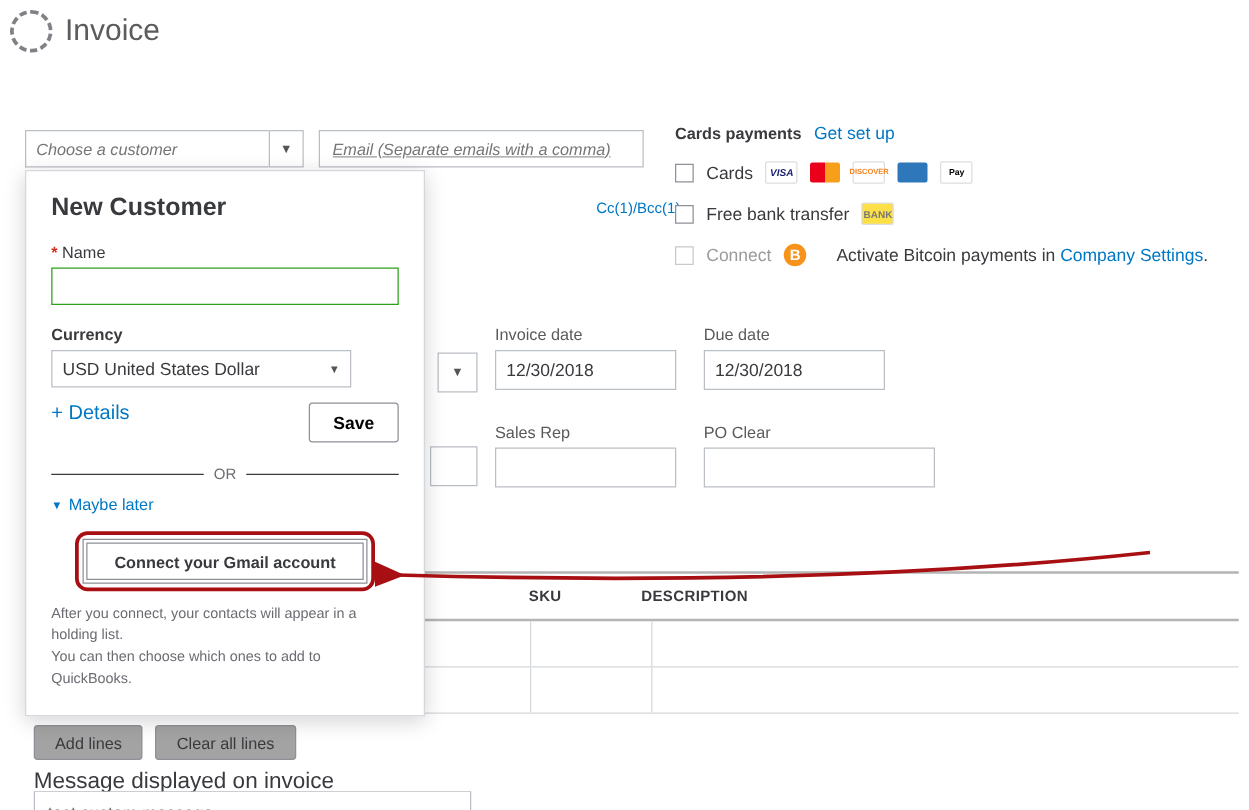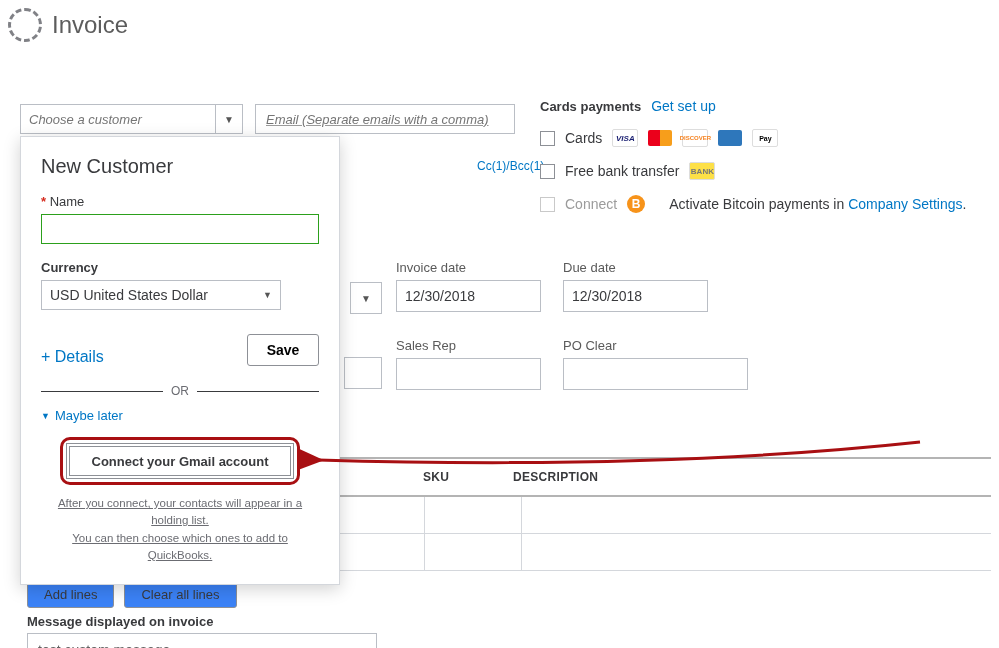--- a/index.html
+++ b/index.html
@@ -132,63 +132,63 @@
     border-bottom:1px solid #d4d7dc;
   }
   .c-grip{width:20px; display:flex; justify-content:center; color:#8d9096; cursor:grab;}
   .c-num{width:60px; text-align:center; color:#5c5c5c;}
   .c-ps{width:310px; padding-left:6px;}
   .c-sku{width:90px;}
   .c-desc{flex:1;}
   .cell-b{border-left:1px solid #d4d7dc; height:100%; display:flex; align-items:center; padding-left:6px;}
 
   .btn{
-    border:1px solid #8d9096; background:#3b82f6; height:28px; padding:0 16px;
+    border:1px solid #8d9096; background:#a3a3a3; height:28px; padding:0 16px;
     font:13px Arial,sans-serif; color:#393a3d; border-radius:3px; cursor:pointer;
   }
 
-  .msglbl{ position:absolute; left:27px; top:572px; font-size:13px; font-weight:700;}
+  .msglbl{ position:absolute; left:27px; top:572px; font-size:18px; font-weight:400;}
   .msgbox{
     position:absolute; left:27px; top:591px; width:350px; height:60px;
     border:1px solid #babec5; padding:8px 10px; font:14px Arial,sans-serif; color:#606060;
     box-sizing:border-box; resize:none;
   }
 
   
   .popover{
     position:absolute; left:20px; top:94px; width:320px;
     background:#fff; border:1px solid #d4d7dc;
     box-shadow:0 4px 16px rgba(0,0,0,.18);
     padding:18px 20px 20px 20px;
     box-sizing:border-box;
     z-index:10;
   }
-  .popover h2{ margin:0 0 16px 0; font-size:20px; font-weight:400; color:#393a3d;}
+  .popover h2{ margin:0 0 16px 0; font-size:20px; font-weight:700; color:#393a3d;}
   .req::before{content:"* "; color:#d52b1e; font-weight:700;}
   .name-input{ width:100%; height:30px; border:1px solid #2ca01c; box-sizing:border-box; padding:0 8px; }
   .currency-wrap{ position:relative; margin-top:16px;}
   .currency-sel{ width:240px; height:30px; border:1px solid #babec5; box-sizing:border-box; padding:0 26px 0 8px; font:14px Arial; background:#fff; position:relative; display:flex; align-items:center; cursor:pointer;}
   .currency-sel::after{content:"▼"; position:absolute; right:8px; font-size:9px; color:#555;}
-  .act-row{ display:flex; justify-content:space-between; align-items:flex-end; margin-top:24px;}
+  .act-row{ display:flex; justify-content:space-between; align-items:flex-start; margin-top:12px;}
   .save-btn{ border:1px solid #8d9096; background:#fff; height:32px; width:72px; font:600 14px Arial; border-radius:3px; cursor:pointer;}
   .or-bar{ display:flex; align-items:center; gap:8px; margin:18px 0 10px; color:#6b6c72; font-size:12px;}
   .or-bar::before,.or-bar::after{content:""; flex:1; height:1px; background:#393a3d;}
   .maybe{ color:#0077c5; font-size:13px; cursor:pointer; display:flex; align-items:center; gap:5px;}
   .maybe .tri{ font-size:9px; }
   .gmail-wrap{
     margin:14px auto 10px; width:240px; padding:6px;
     border:3px solid #a80f12; border-radius:10px;
     box-sizing:border-box;
   }
   .gmail-btn{
     width:100%; height:30px; border:1px solid #8d9096; background:#fff;
     font:600 13px Arial; color:#393a3d; cursor:pointer;
     outline:1px solid #8d9096; outline-offset:2px;
   }
-  .help{font-size:11.5px; color:#6b6c72; text-align:center; line-height:1.5;text-decoration:underline;}
+  .help{font-size:11.5px; color:#6b6c72; text-align:left; line-height:1.5;}
 
   
   .arrow-svg{ position:absolute; left:300px; top:390px; z-index:12; pointer-events:none;}
 </style>
 </head>
 <body>
 
 <div class="hdr">
   <div class="spinner"></div>
   <div class="page-title">Invoice</div>

